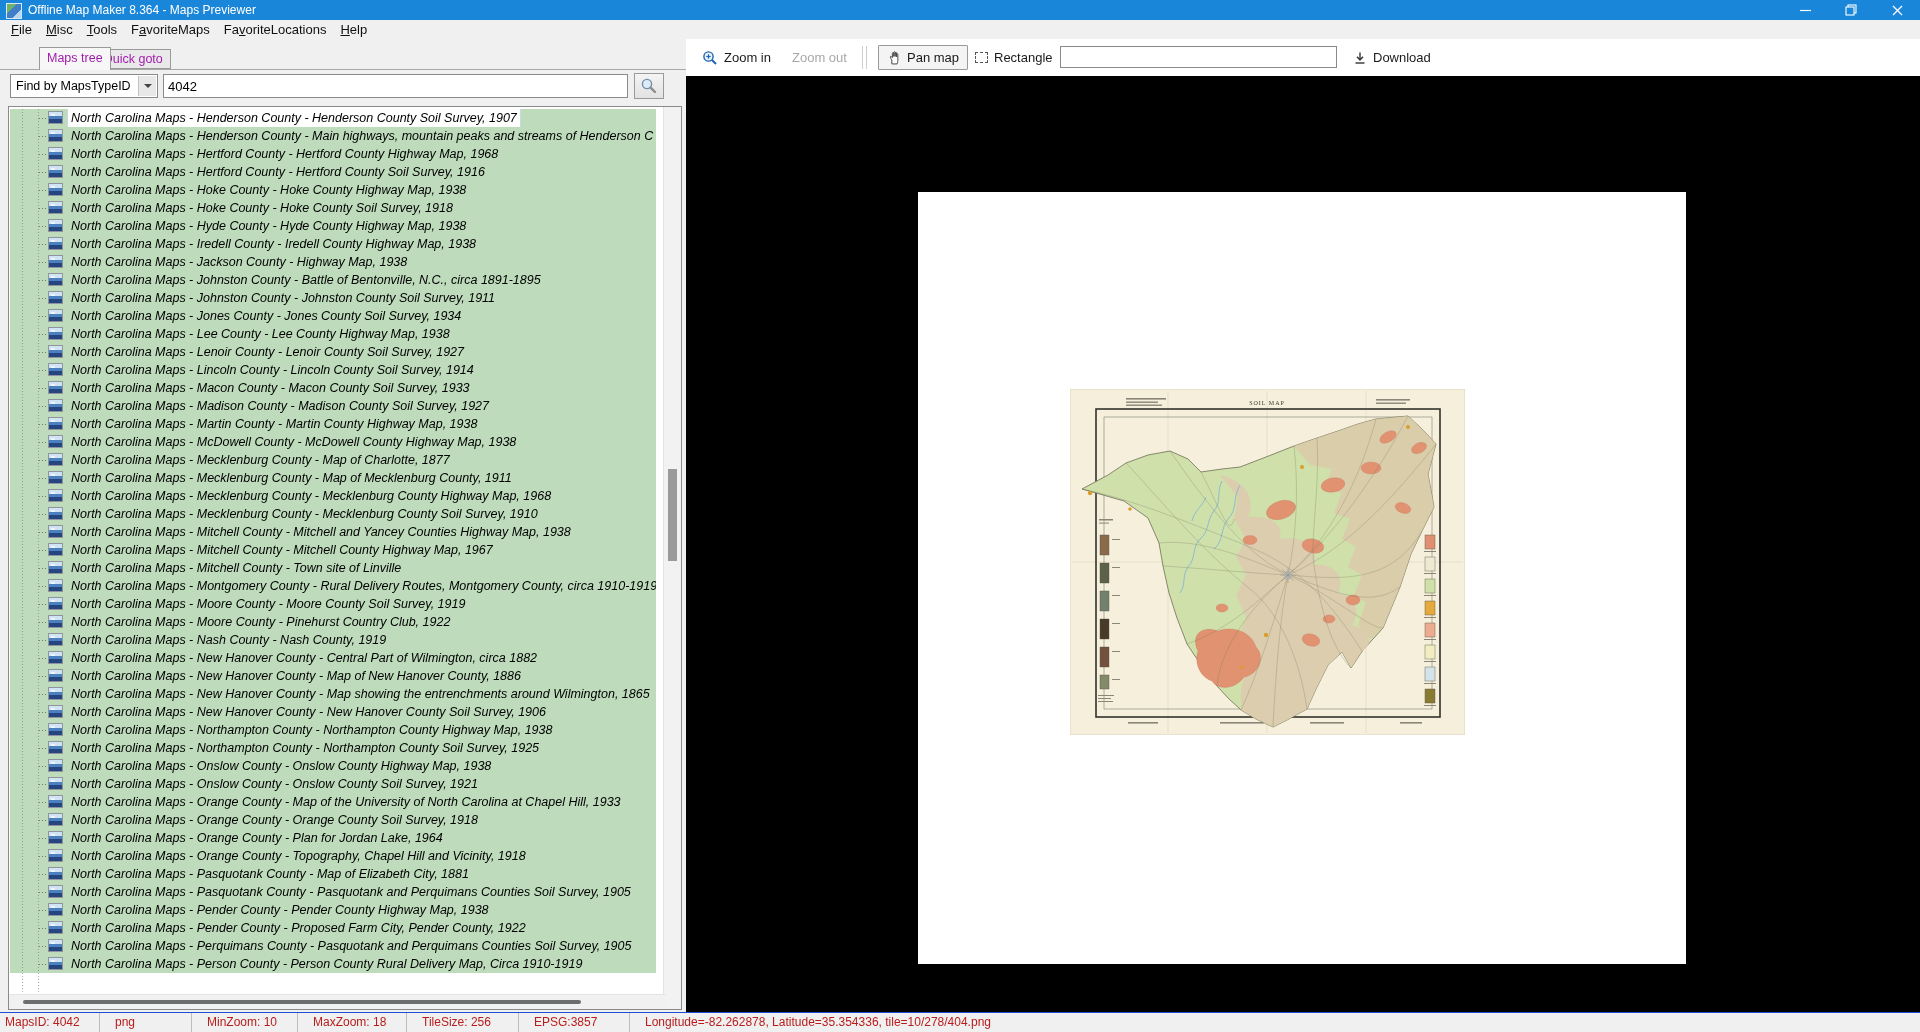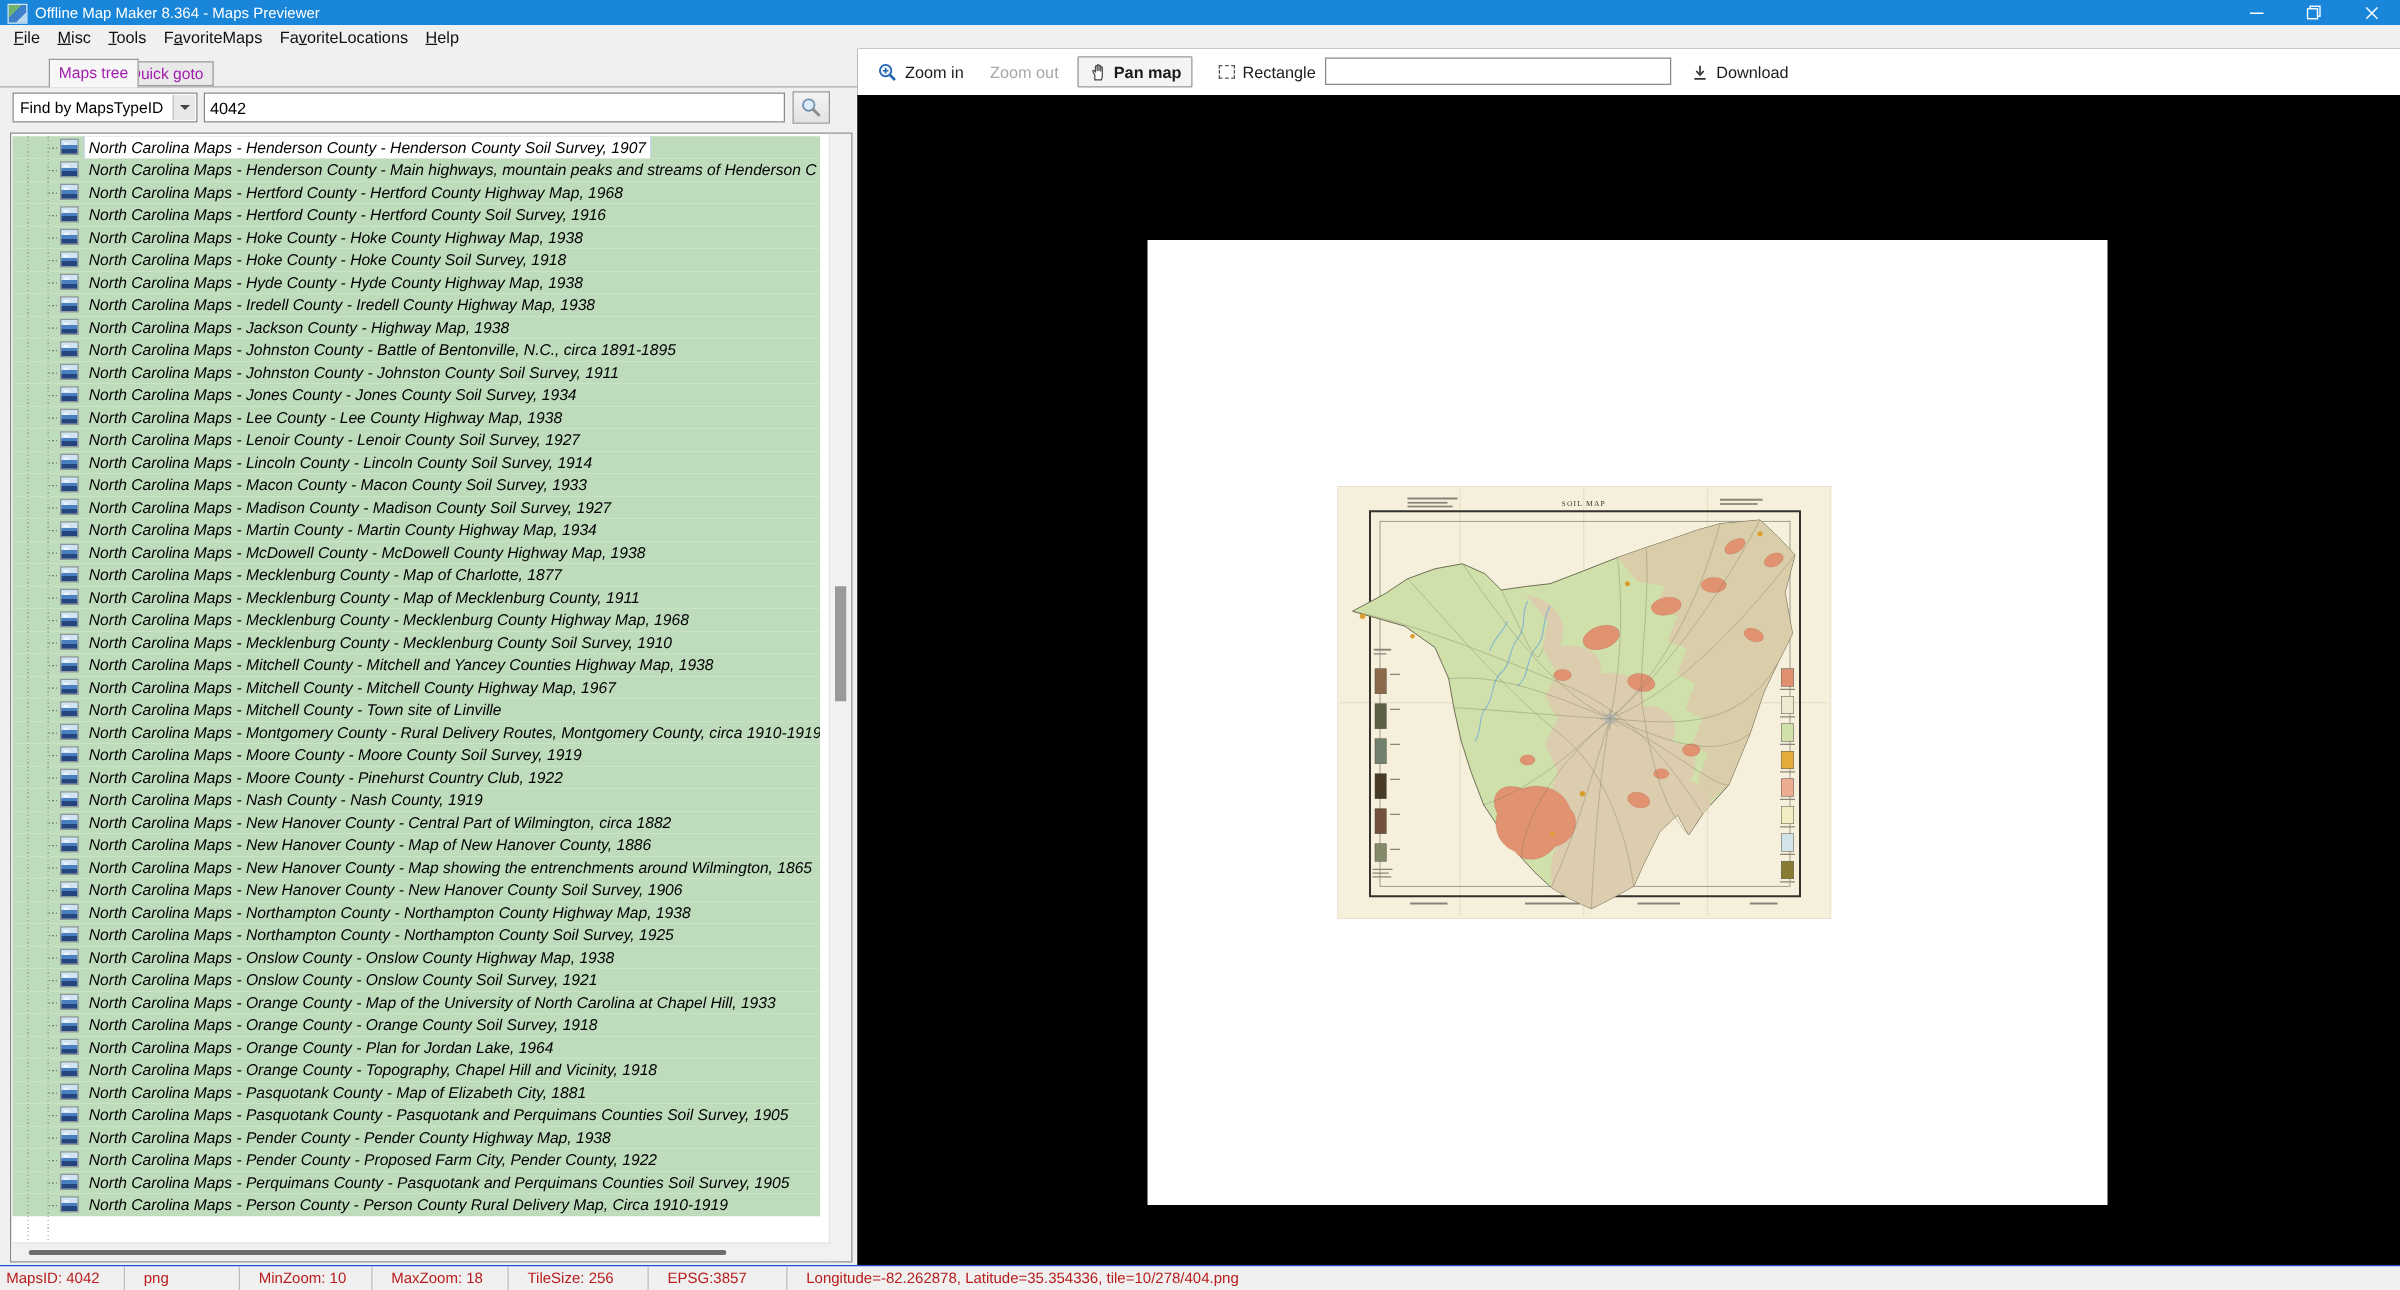--- a/index.html
+++ b/index.html
@@ -179,21 +179,21 @@
           <div class="row">
             <span class="icon"></span>
             <span class="label">North Carolina Maps - Macon County - Macon County Soil Survey, 1933</span>
           </div>
           <div class="row">
             <span class="icon"></span>
             <span class="label">North Carolina Maps - Madison County - Madison County Soil Survey, 1927</span>
           </div>
           <div class="row">
             <span class="icon"></span>
-            <span class="label">North Carolina Maps - Martin County - Martin County Highway Map, 1934</span>
+            <span class="label">North Carolina Maps - Martin County - Martin County Highway Map, 1938</span>
           </div>
           <div class="row">
             <span class="icon"></span>
             <span class="label">North Carolina Maps - McDowell County - McDowell County Highway Map, 1938</span>
           </div>
           <div class="row">
             <span class="icon"></span>
             <span class="label">North Carolina Maps - Mecklenburg County - Map of Charlotte, 1877</span>
           </div>
           <div class="row">
@@ -329,21 +329,21 @@
           <line x1="6.5" y1="4.3" x2="6.5" y2="8.7" stroke="#1f63b0" stroke-width="1.2"></line>
           <line x1="10" y1="10" x2="14" y2="14" stroke="#1f63b0" stroke-width="2"></line>
         </svg>
         <span>Zoom in</span>
       </div>
       <div class="tb-btn disabled" style="left:98px;justify-content:flex-end;">
         <span>Zoom out</span>
       </div>
       <div class="tb-sep" style="left:176px;"></div>
       <div class="tb-sep" style="left:180px;"></div>
-      <div class="tb-btn checked" style="left:176px;font-weight:bold;">
+      <div class="tb-btn checked" style="left:192px;">
         <svg width="14" height="15" viewBox="0 0 12 14">
           <path d="M4,13 L4,9.2 C2.6,7.6 2.1,6.1 3,5.9 C3.7,5.8 4.1,6.7 4.5,7.2 L4.5,3.2 C4.5,2.2 5.8,2.2 5.8,3.2 L5.8,6 L5.8,2.4 C5.8,1.4 7.1,1.4 7.1,2.4 L7.1,6 L7.1,2.9 C7.1,1.9 8.4,1.9 8.4,2.9 L8.4,6.4 L8.4,4 C8.4,3.1 9.6,3.1 9.6,4 L9.6,9.4 C9.6,11.4 8.9,13 8.9,13 Z" fill="#ffffff" stroke="#444" stroke-width="0.9" stroke-linejoin="round"></path>
         </svg>
         <span>Pan map</span>
       </div>
       <div class="tb-btn" style="left:281px;">
         <span class="rect-glyph"></span>
         <span>Rectangle</span>
       </div>
       <input class="tb-input" value="" style="">

